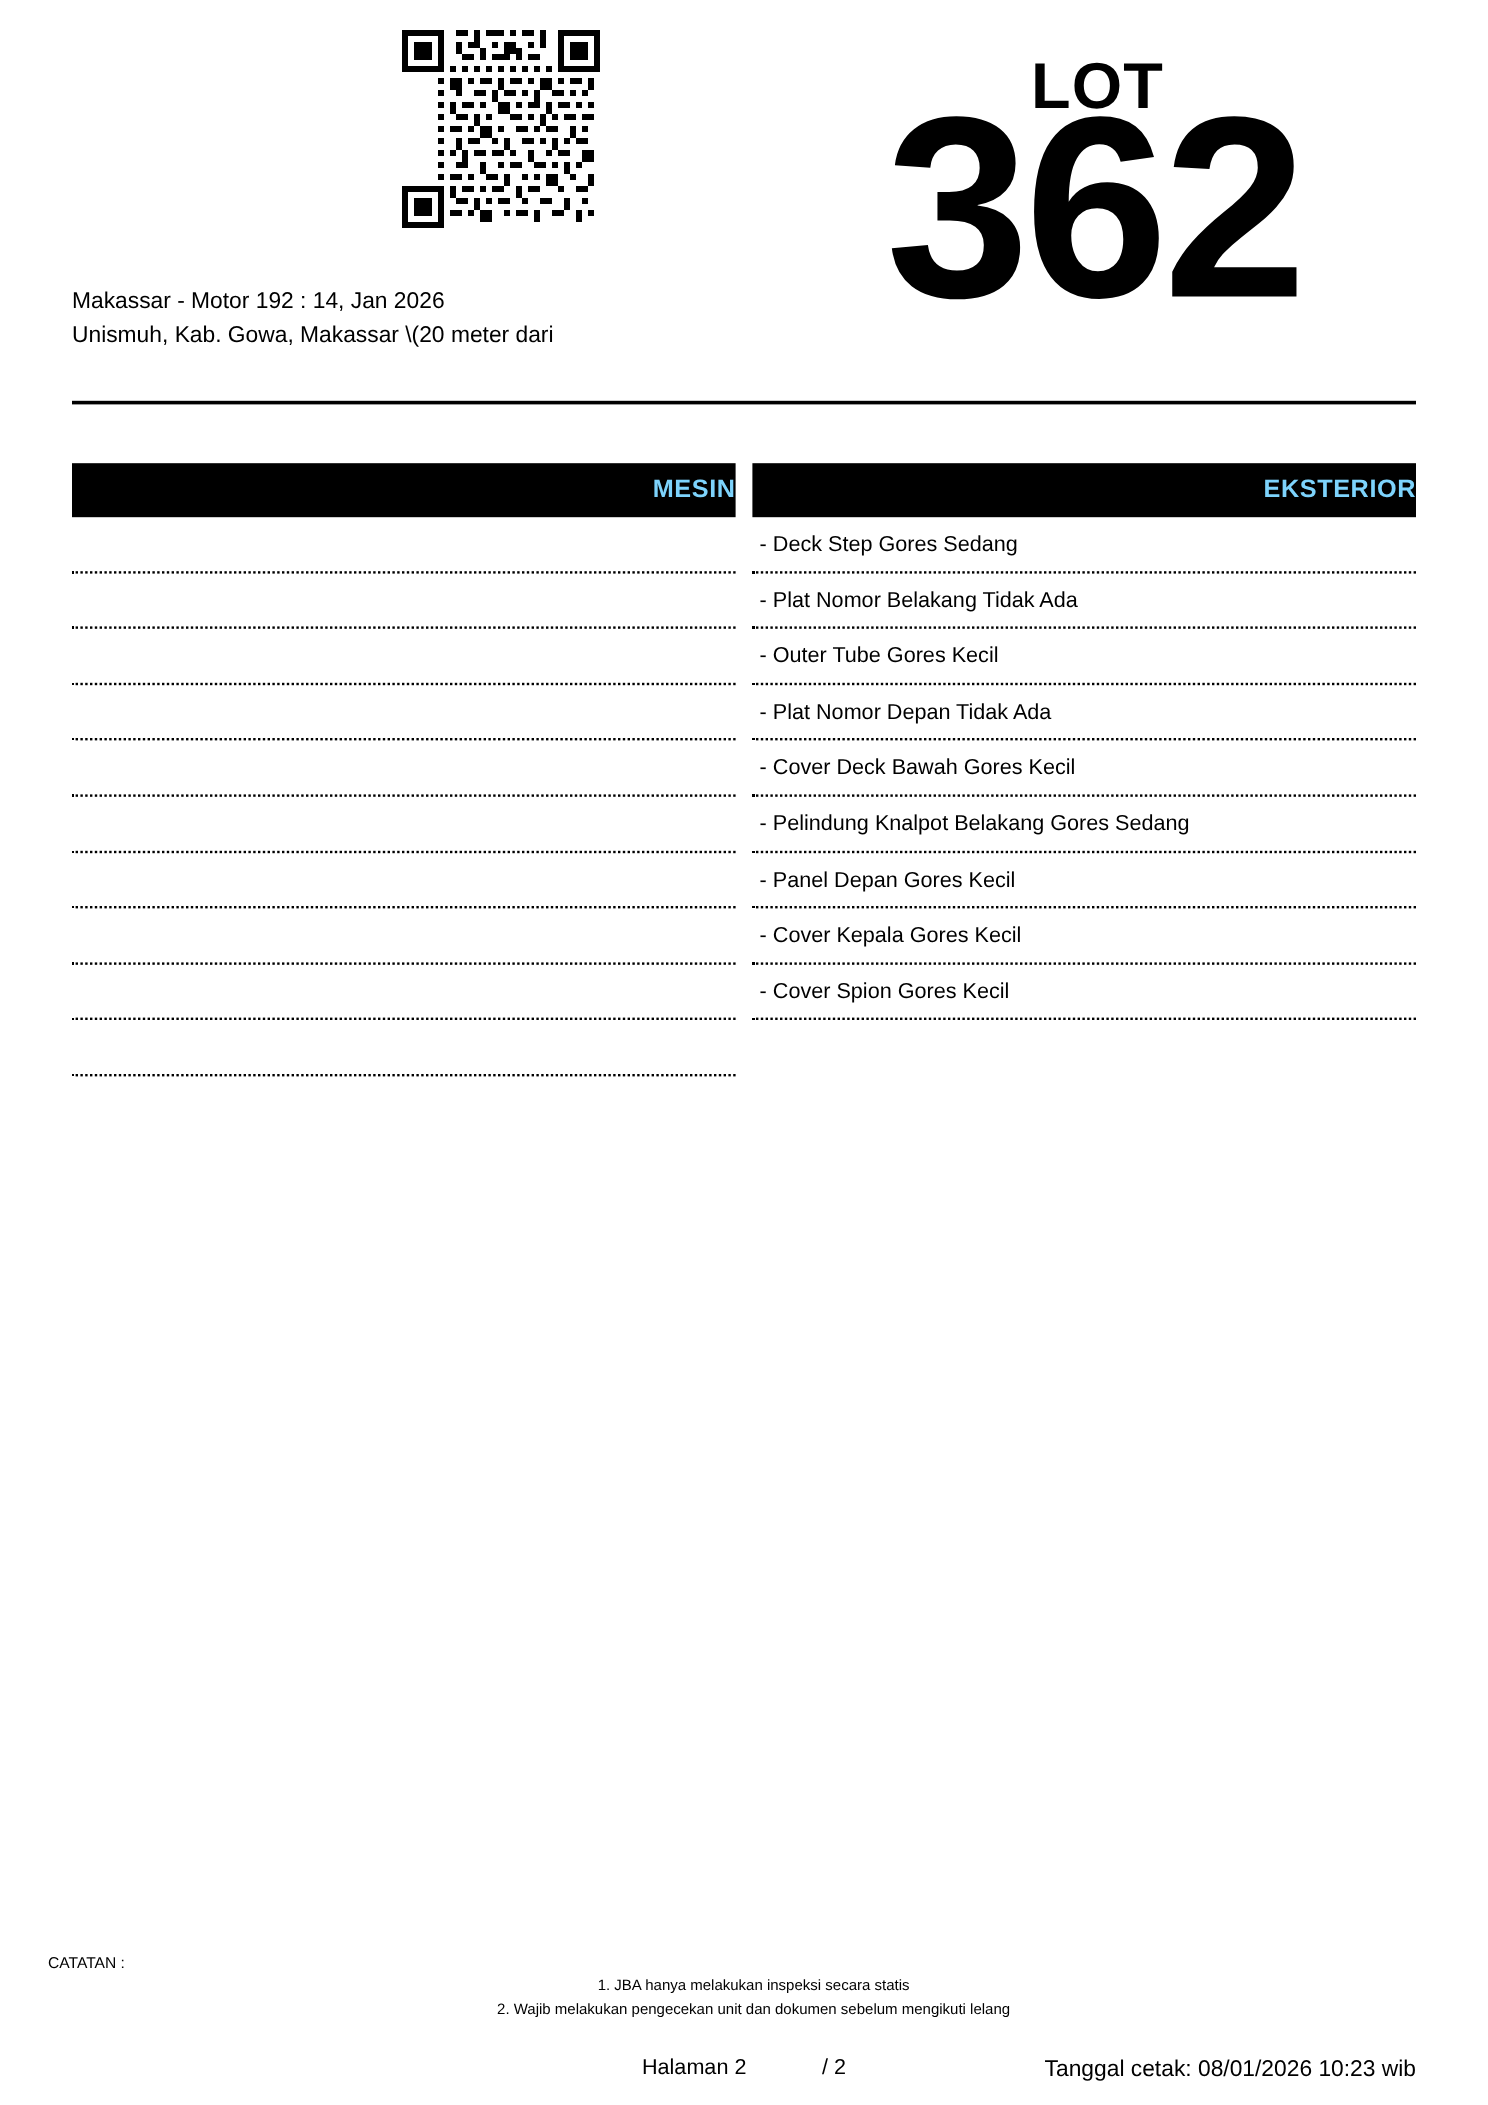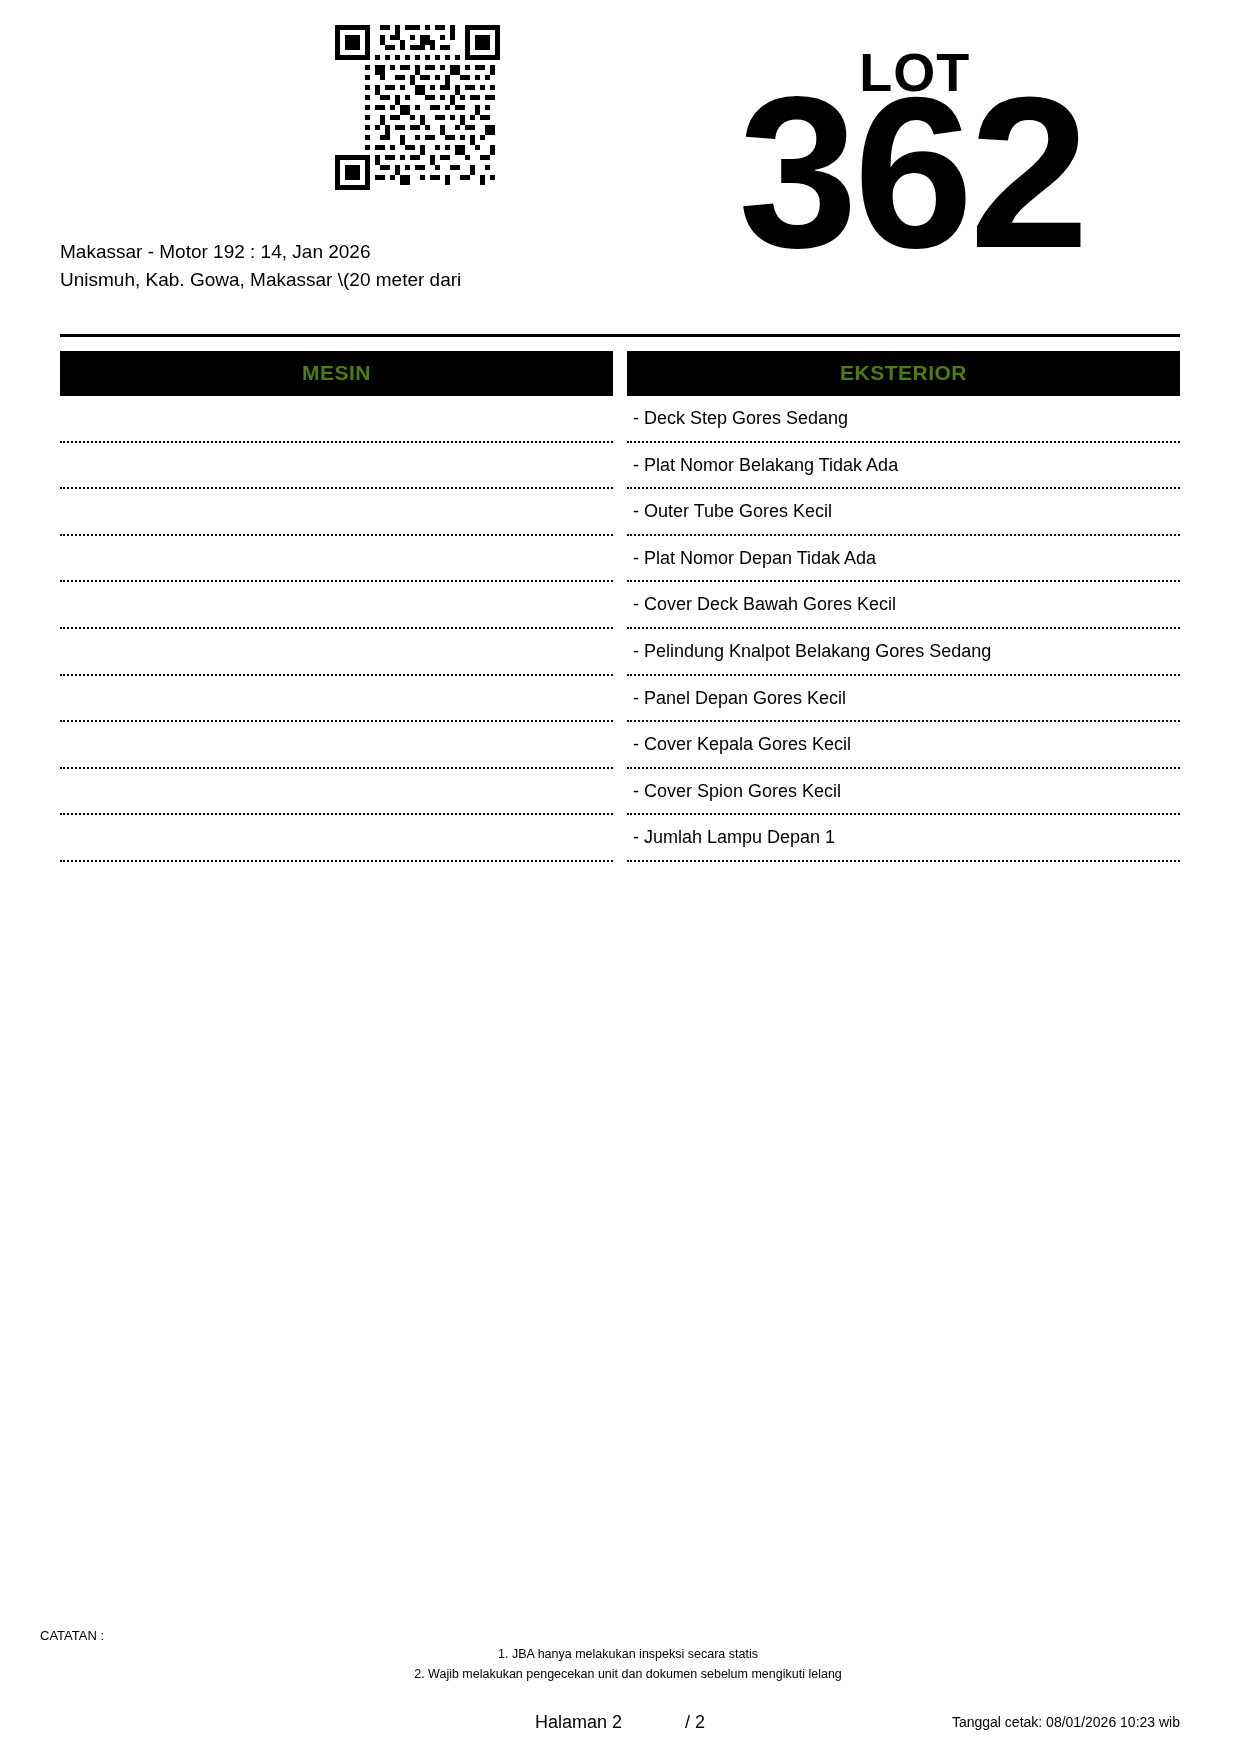--- a/index.html
+++ b/index.html
@@ -77,26 +77,27 @@
   
   .columns {
     display: flex;
     gap: 14px;
     margin-top: 14px;
   }
   .col { flex: 1 1 0; min-width: 0; }
 
   .col-head {
     background: #000;
-    color: #4d7c0f;
-    text-align: center;
+    color: #7dd3fc;
+    text-align: right;
     font-size: 21px;
     font-weight: bold;
     letter-spacing: 0.5px;
     padding: 10px 0 11px 0;
+    margin-top: 35px;
   }
 
   .items { margin-top: 0; }
   .item {
     font-size: 18px;
     line-height: 1.2;
     padding: 12px 4px 11px 6px;
     border-bottom: 2px dotted #000;
     min-height: 22px;
     box-sizing: border-box;
@@ -134,21 +135,21 @@
     white-space: nowrap;
   }
   .pageno .of {
     display: inline-block;
     margin-left: 58px;
   }
   .printed {
     position: absolute;
     right: 20px;
     top: 2px;
-    font-size: 14px;
+    font-size: 19px;
     margin-left: 25px;
   }
 </style>
 </head>
 <body>
 
 <div class="page">
 
   <div class="header">
 
@@ -357,21 +358,20 @@
       <div class="items">
         <div class="item">- Deck Step Gores Sedang</div>
         <div class="item">- Plat Nomor Belakang Tidak Ada</div>
         <div class="item">- Outer Tube Gores Kecil</div>
         <div class="item">- Plat Nomor Depan Tidak Ada</div>
         <div class="item">- Cover Deck Bawah Gores Kecil</div>
         <div class="item">- Pelindung Knalpot Belakang Gores Sedang</div>
         <div class="item">- Panel Depan Gores Kecil</div>
         <div class="item">- Cover Kepala Gores Kecil</div>
         <div class="item">- Cover Spion Gores Kecil</div>
-        <div class="item">- Jumlah Lampu Depan 1</div>
       </div>
     </div>
 
   </div>
 
   <div class="footer">
     <div class="catatan-title">CATATAN :</div>
     <div class="catatan-list">
       <div>1. JBA hanya melakukan inspeksi secara statis</div>
       <div>2. Wajib melakukan pengecekan unit dan dokumen sebelum mengikuti lelang</div>

